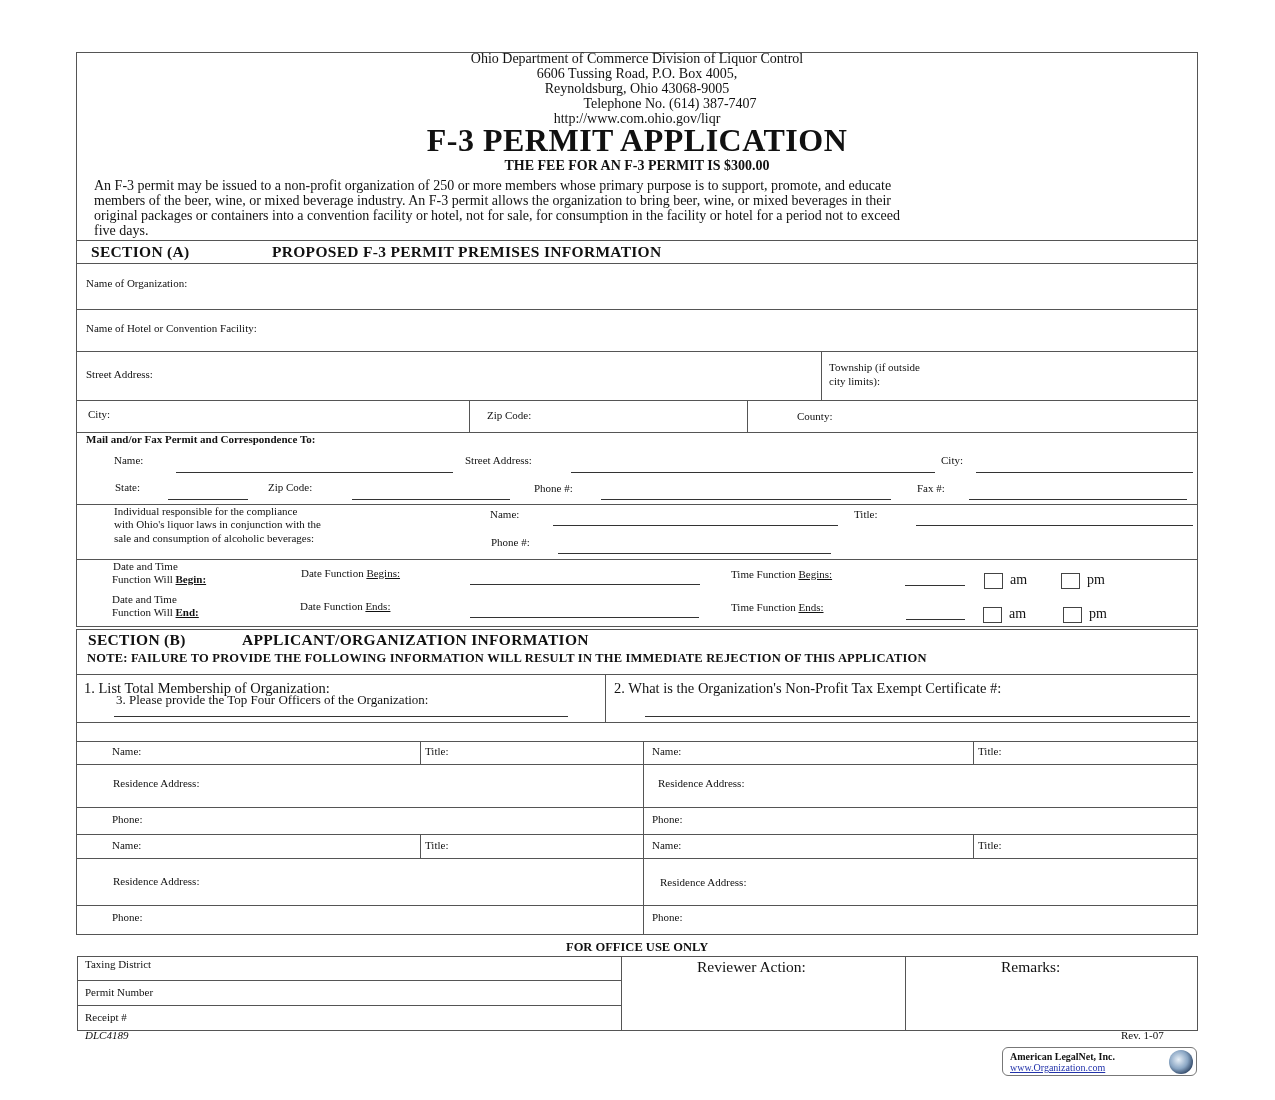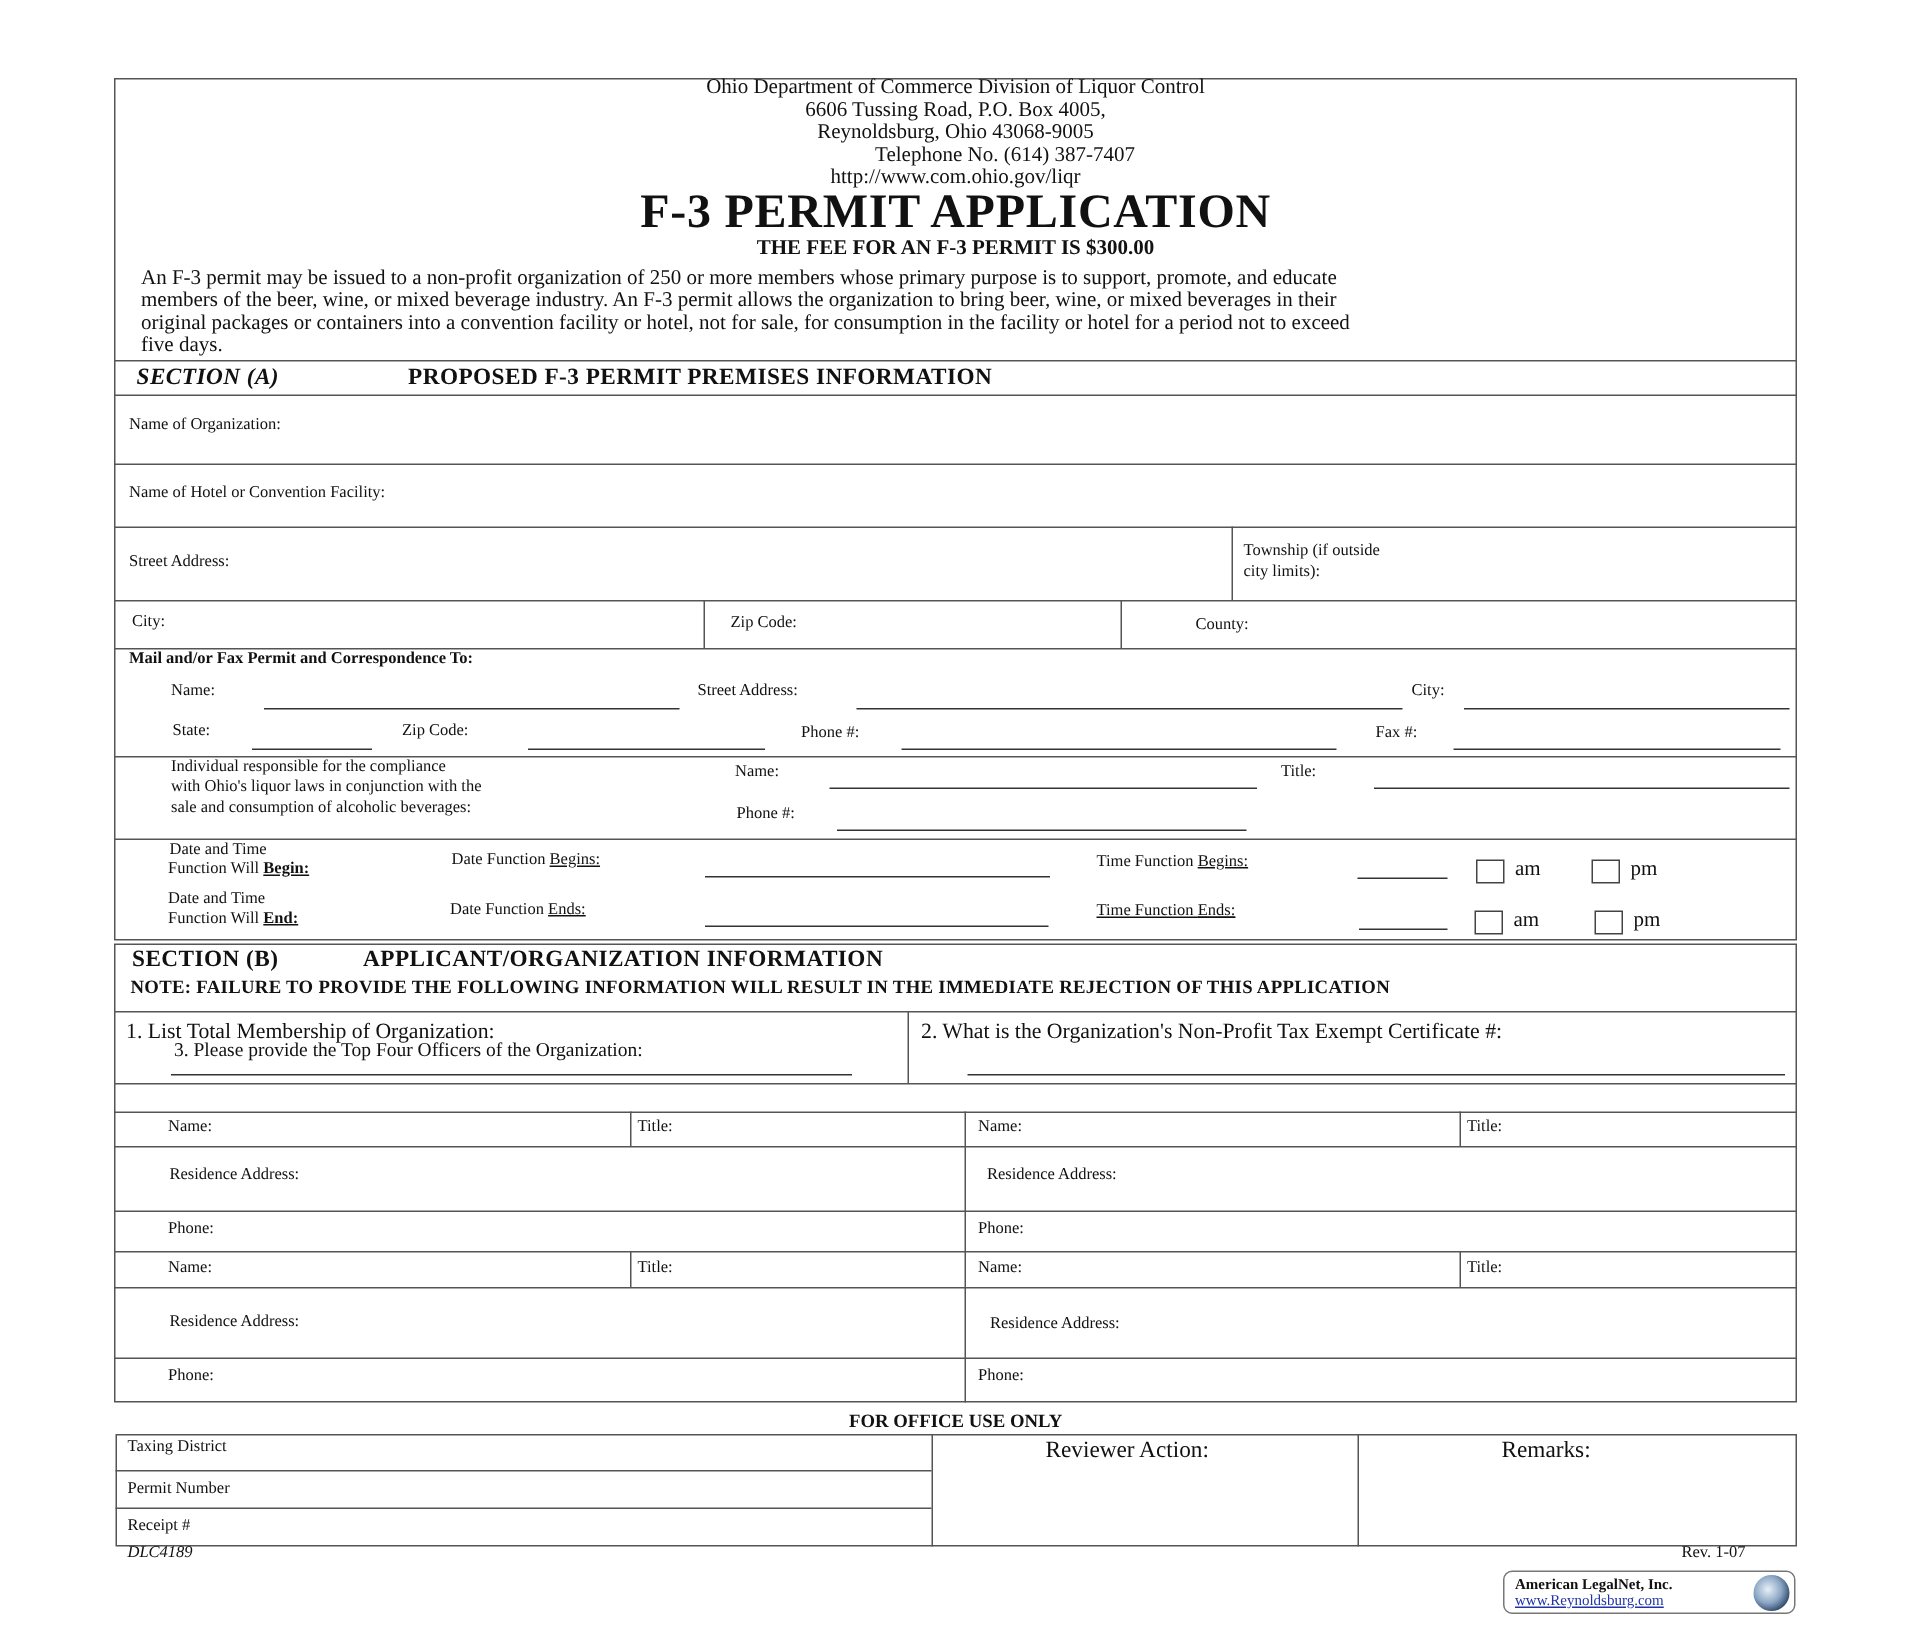--- a/index.html
+++ b/index.html
@@ -38,21 +38,21 @@
 <div class="hdr" style="top:111px;">http://www.com.ohio.gov/liqr</div>
 <div class="title" style="top:122px;">F-3 PERMIT APPLICATION</div>
 <div class="fee" style="top:158px;">THE FEE FOR AN F-3 PERMIT IS $300.00</div>
 
 <div class="intro" style="top:178px;">An F-3 permit may be issued to a non-profit organization of 250 or more members whose primary purpose is to support, promote, and educate</div>
 <div class="intro" style="top:193px;">members of the beer, wine, or mixed beverage industry.  An F-3 permit allows the organization to bring beer, wine, or mixed beverages in their</div>
 <div class="intro" style="top:208px;">original packages or containers into a convention facility or hotel, not for sale, for consumption in the facility or hotel for a period not to exceed</div>
 <div class="intro" style="top:223px;">five days.</div>
 
 <div class="hl" style="left:76px; top:240px; width:1122px;"></div>
-<div class="t sec" style="left:91px; top:243px;font-style:italic;">SECTION (A)</div>
+<div class="t sec" style="left:91px; top:243px;">SECTION (A)</div>
 <div class="t sec" style="left:272px; top:243px;">PROPOSED F-3 PERMIT PREMISES INFORMATION</div>
 <div class="hl" style="left:76px; top:263px; width:1122px;"></div>
 
 <div class="t sm" style="left:86px; top:277px;">Name of Organization:</div>
 <div class="abs" style="left:245px; top:266px; width:945px; height:40px;"></div>
 <div class="hl" style="left:76px; top:309px; width:1122px;"></div>
 
 <div class="t sm" style="left:86px; top:322px;">Name of Hotel or Convention Facility:</div>
 <div class="abs" style="left:350px; top:312px; width:840px; height:36px;"></div>
 <div class="hl" style="left:76px; top:351px; width:1122px;"></div>
@@ -113,21 +113,21 @@
 <div class="ul" style="left:905px; top:585px; width:60px;"></div>
 <div class="cb" style="left:984px; top:573px;"></div>
 <div class="t" style="left:1010px; top:572px; font-size:14px;">am</div>
 <div class="cb" style="left:1061px; top:573px;"></div>
 <div class="t" style="left:1087px; top:572px; font-size:14px;">pm</div>
 
 <div class="t sm" style="left:112px; top:593px;">Date and Time</div>
 <div class="t sm" style="left:112px; top:606px;"><span>Function Will </span><span class="bold u">End:</span></div>
 <div class="t sm" style="left:300px; top:600px;"><span>Date Function </span><span class="u">Ends:</span></div>
 <div class="ul" style="left:470px; top:617px; width:229px;"></div>
-<div class="t sm" style="left:731px; top:601px;text-decoration:underline;"><span>Time Function </span><span class="u">Ends:</span></div>
+<div class="t sm" style="left:731px; top:601px;"><span>Time Function </span><span class="u">Ends:</span></div>
 <div class="ul" style="left:906px; top:619px; width:59px;"></div>
 <div class="cb" style="left:983px; top:607px;"></div>
 <div class="t" style="left:1009px; top:606px; font-size:14px;">am</div>
 <div class="cb" style="left:1063px; top:607px;"></div>
 <div class="t" style="left:1089px; top:606px; font-size:14px;">pm</div>
 
 <div class="box" style="left:76px; top:629px; width:1122px; height:306px;"></div>
 <div class="t sec" style="left:88px; top:631px;">SECTION (B)</div>
 <div class="t sec" style="left:242px; top:631px;">APPLICANT/ORGANIZATION INFORMATION</div>
 <div class="t bold" style="left:87px; top:651px; font-size:12.5px; letter-spacing:0.2px;">NOTE: FAILURE TO PROVIDE THE FOLLOWING INFORMATION WILL RESULT IN THE IMMEDIATE REJECTION OF THIS APPLICATION</div>
@@ -200,15 +200,15 @@
 <div class="t sm" style="left:85px; top:986px;">Permit Number</div>
 <div class="t sm" style="left:85px; top:1011px;">Receipt #</div>
 <div class="t" style="left:697px; top:958px; font-size:15.5px;">Reviewer Action:</div>
 <div class="t" style="left:1001px; top:958px; font-size:15.5px;">Remarks:</div>
 
 <div class="t sm" style="left:85px; top:1029px;font-style:italic;">DLC4189</div>
 <div class="t sm" style="left:1121px; top:1029px;">Rev. 1-07</div>
 
 <div class="logo">
   <div class="name">American LegalNet, Inc.</div>
-  <div class="url">www.Reynoldsburg.com</div>
+  <div class="url">www.Organization.com</div>
   <div class="globe"></div>
 </div>
 
 </body></html>

